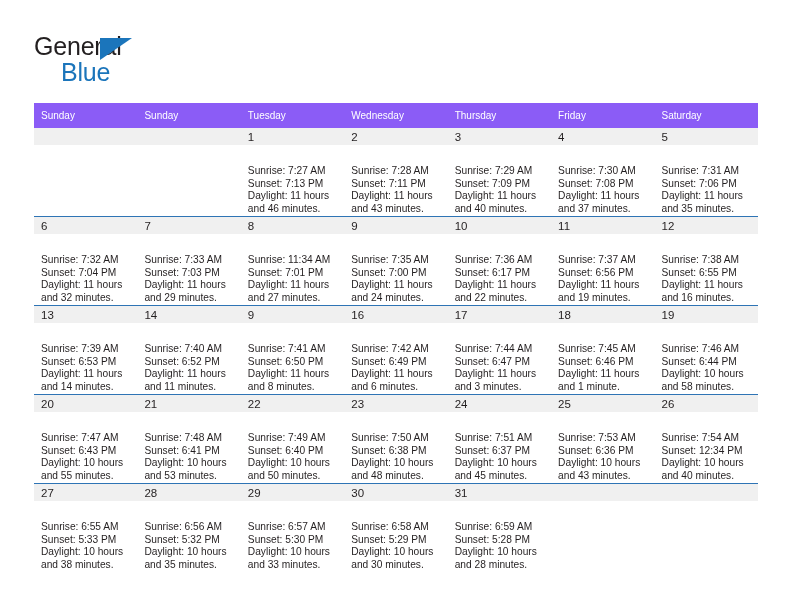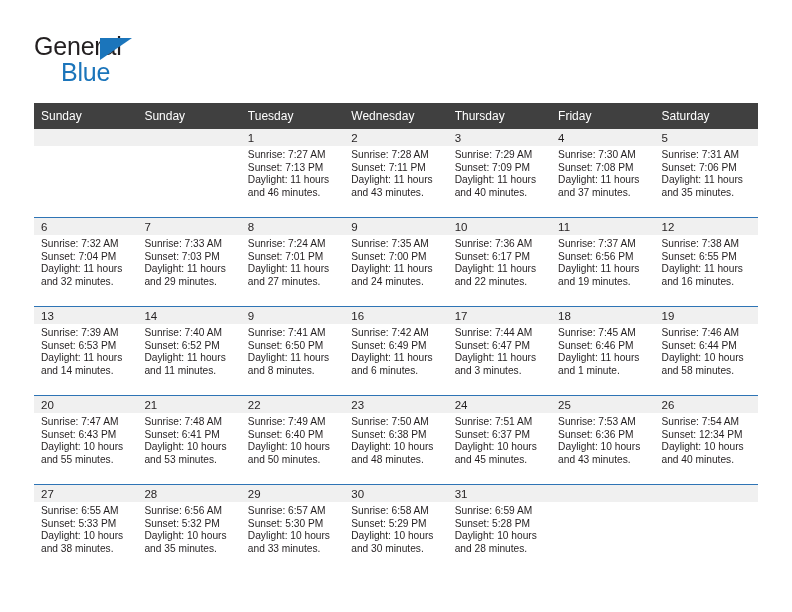--- a/index.html
+++ b/index.html
@@ -88,23 +88,23 @@
   
   .cal {
     position: absolute;
     left: 34px;
     top: 103px;
     width: 724px;
     border-collapse: collapse;
     table-layout: fixed;
   }
   .cal th {
-    background: #404040;
+    background: #8b5cf6;
     color: #ffffff;
-    font-size: 12px;
+    font-size: 10px;
     font-weight: normal;
     text-align: left;
     padding: 6px 0 6px 7px;
     height: 13px;
     border: none;
   }
   .cal td {
     vertical-align: top;
     padding: 0;
     border: none;
@@ -123,21 +123,21 @@
   .daystrip {
     background: #f0f0f0;
     height: 17px;
     padding: 2px 0 0 7px;
     box-sizing: border-box;
     font-size: 11.5px;
     line-height: 14px;
     color: #231f20;
   }
   .details {
-    padding: 3px 6px 0 7px;
+    padding: 20px 6px 0 7px;
     font-size: 10.2px;
     line-height: 12.55px;
     color: #231f20;
   }
   .details div {
     white-space: nowrap;
   }
 </style>
 </head>
 <body>
@@ -255,21 +255,21 @@
                 <div>Sunset: 7:03 PM</div>
                 <div>Daylight: 11 hours</div>
                 <div>and 29 minutes.</div>
               </div>
             </div>
           </td>
           <td>
             <div class="daybox">
               <div class="daystrip">8</div>
               <div class="details">
-                <div>Sunrise: 7:24 AM</div>
+                <div>Sunrise: 11:34 AM</div>
                 <div>Sunset: 7:01 PM</div>
                 <div>Daylight: 11 hours</div>
                 <div>and 27 minutes.</div>
               </div>
             </div>
           </td>
           <td>
             <div class="daybox">
               <div class="daystrip">9</div>
               <div class="details">

